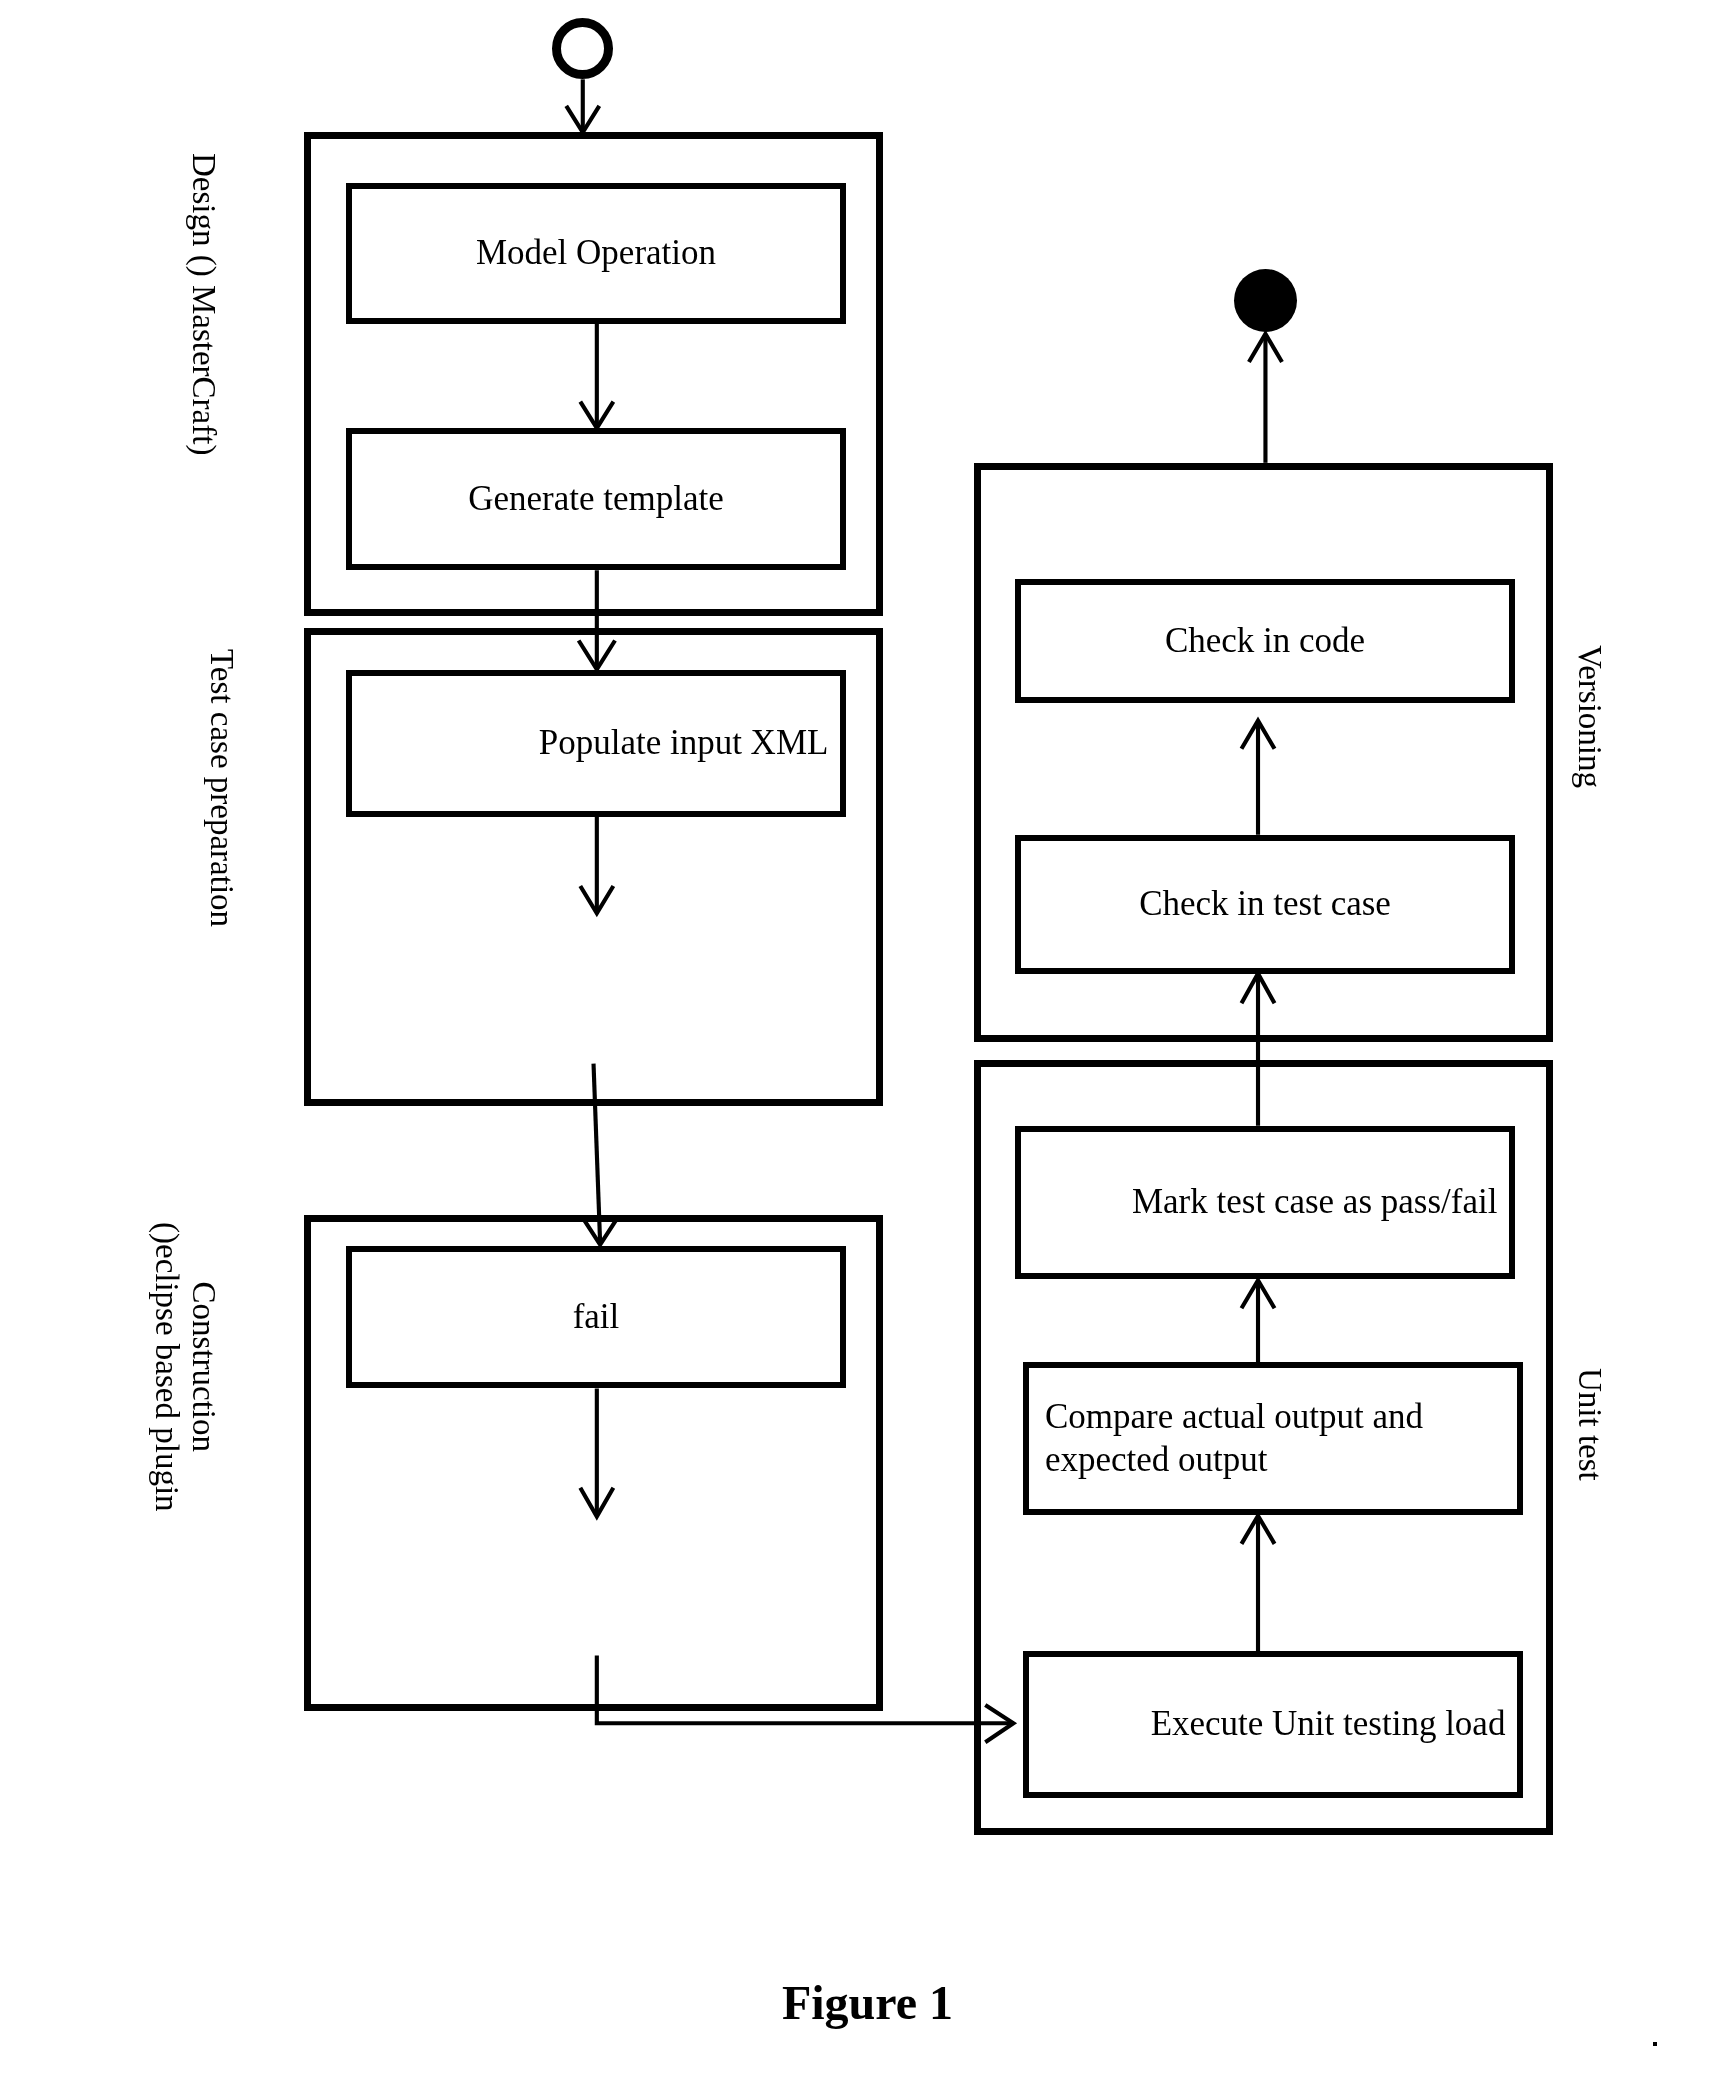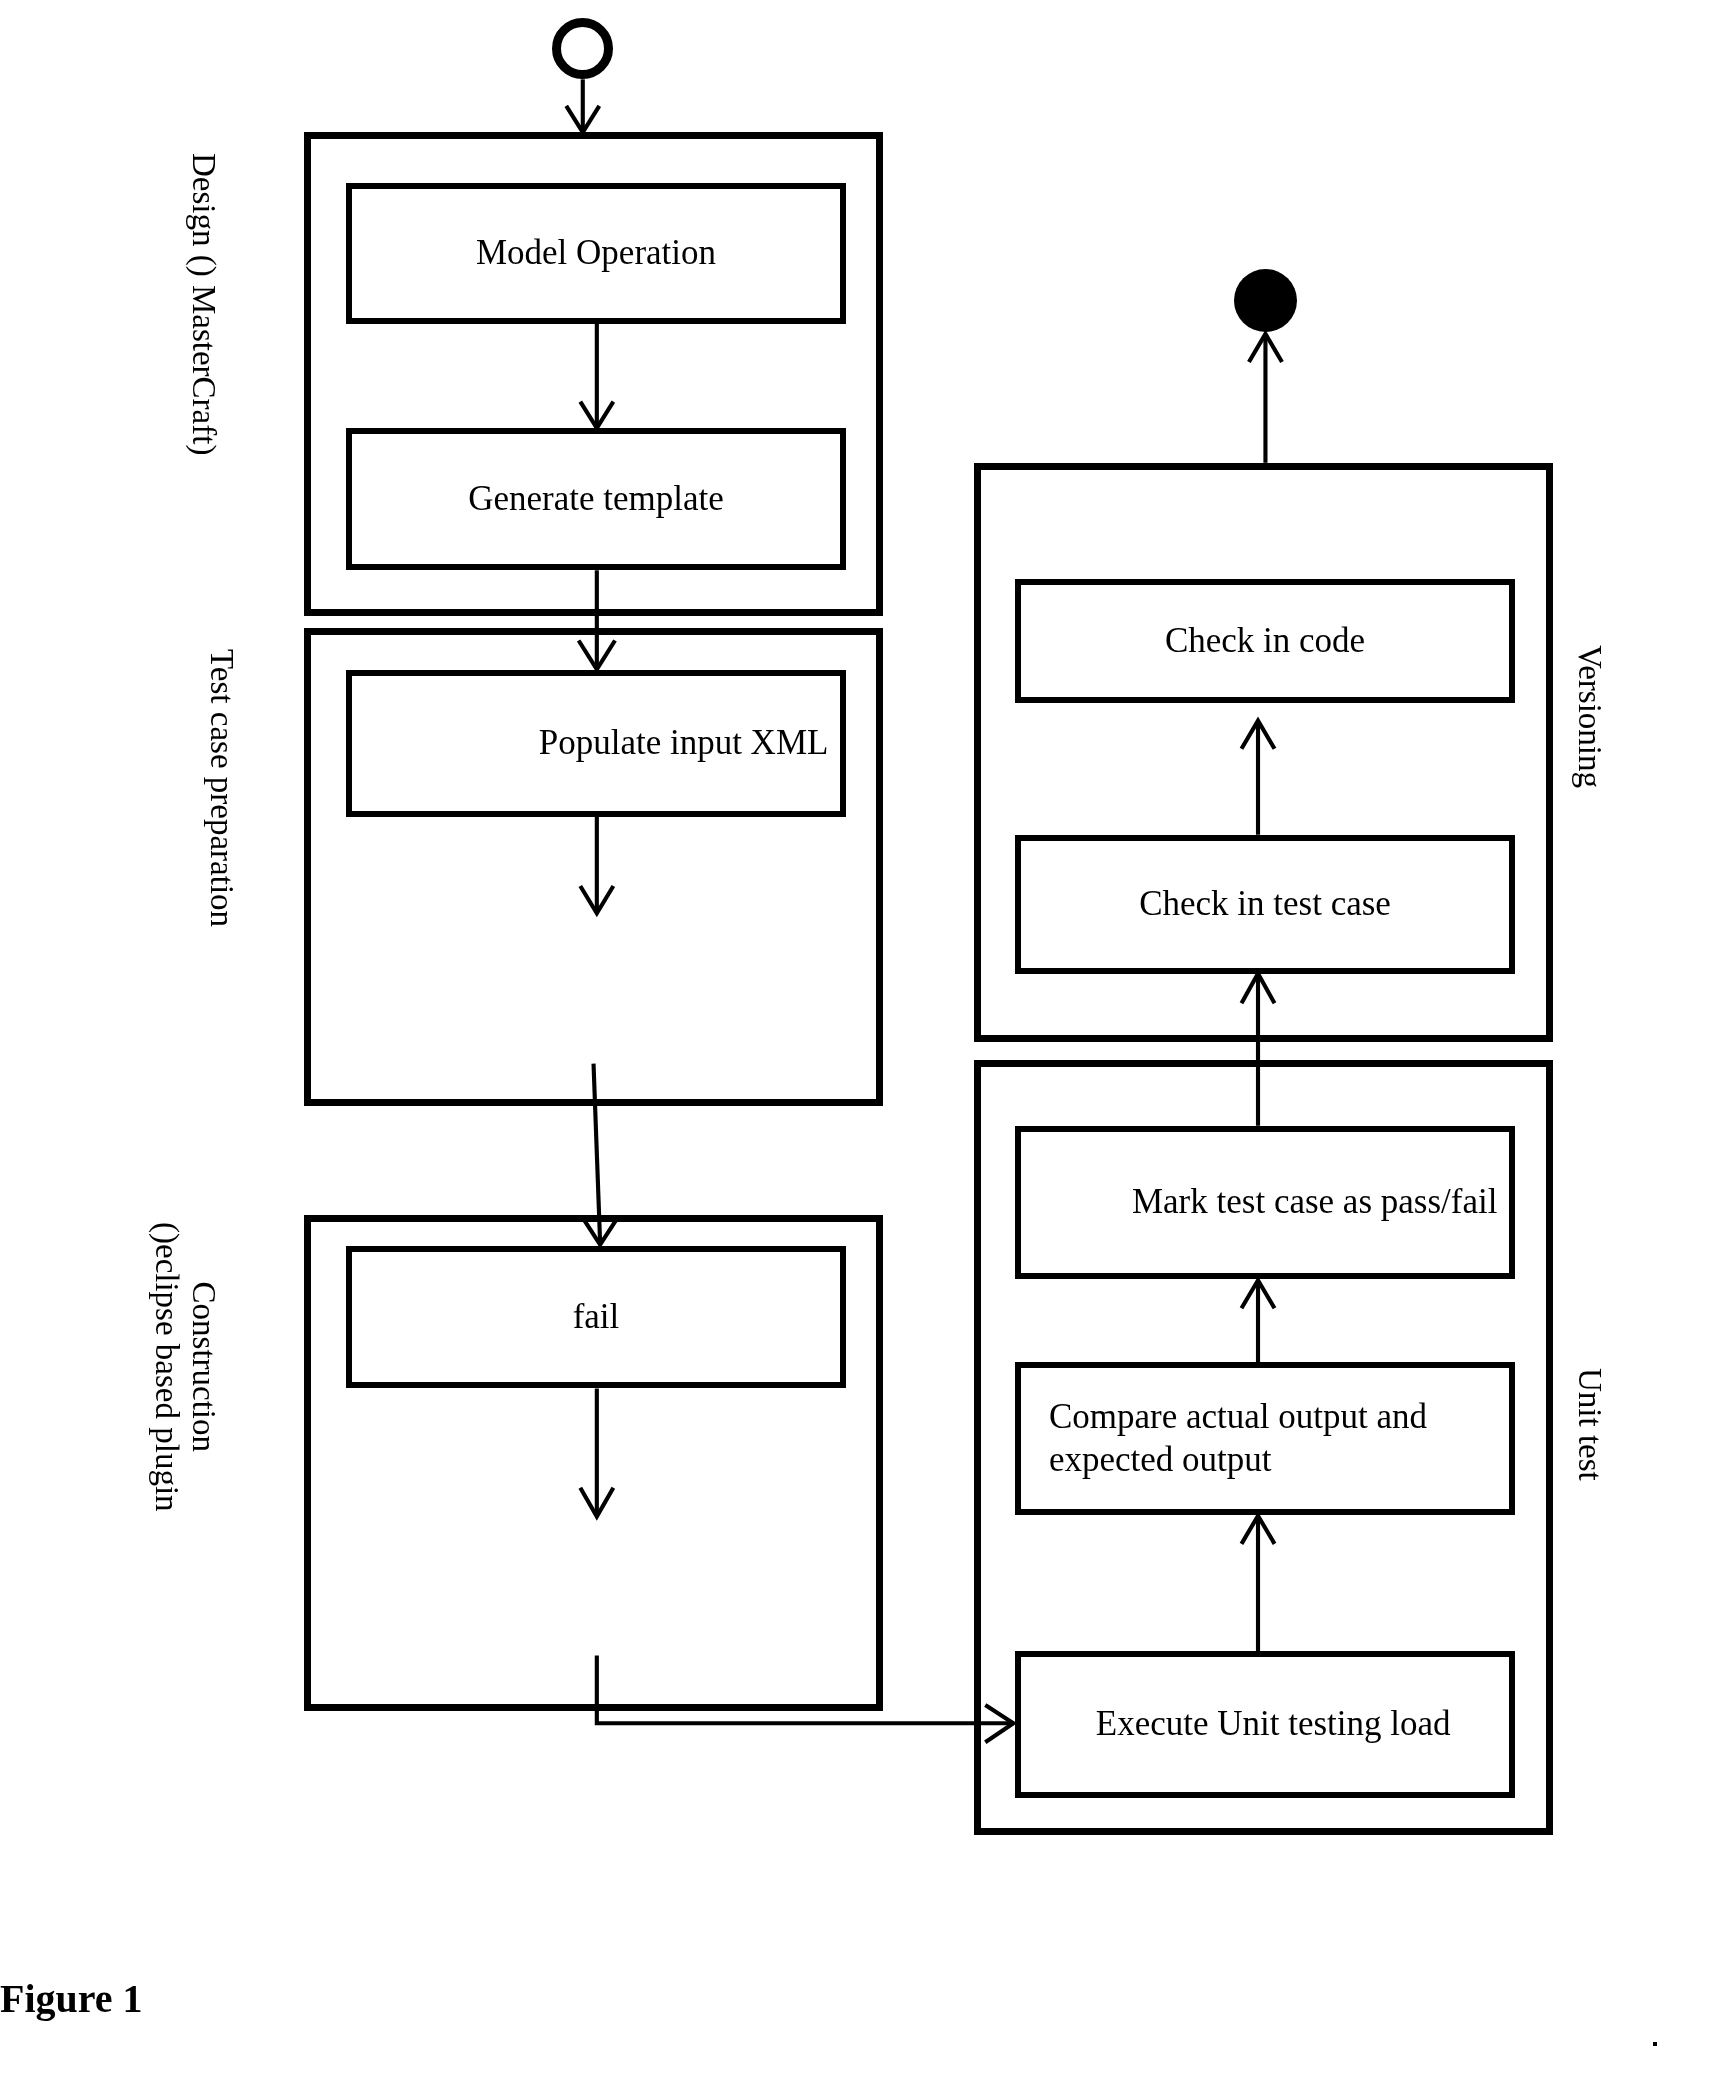--- a/index.html
+++ b/index.html
@@ -34,23 +34,24 @@
     display: flex;
     align-items: center;
     justify-content: center;
     text-align: center;
     color: #000000;
     font-size: 35px;
     line-height: 1.22;
     padding: 3.3px 11.6px;
   }
   .node.left-align {
-    justify-content: center;
+    justify-content: flex-end;
     text-align: left;
-    padding-left: 28px;
+    padding-left: 16px;
+    margin-left: 8px;
   }
 
   
   .lane-label {
     position: absolute;
     font-size: 33px;
     color: #000000;
     white-space: nowrap;
     transform-origin: 0 0;
     line-height: 1.12;
@@ -92,22 +93,22 @@
   }
   #wires line, #wires polyline, #wires path {
     stroke: #000000;
     fill: none;
   }
 
   
   .caption {
     position: absolute;
     width: 100%;
-    text-align: left;
-    font-size: 40px;
+    text-align: center;
+    font-size: 48px;
     font-weight: bold;
     color: #000000;
   }
   .corner-dot {
     position: absolute;
     width: 4.1px;
     height: 4.1px;
     background: #000000;
   }
 </style>

